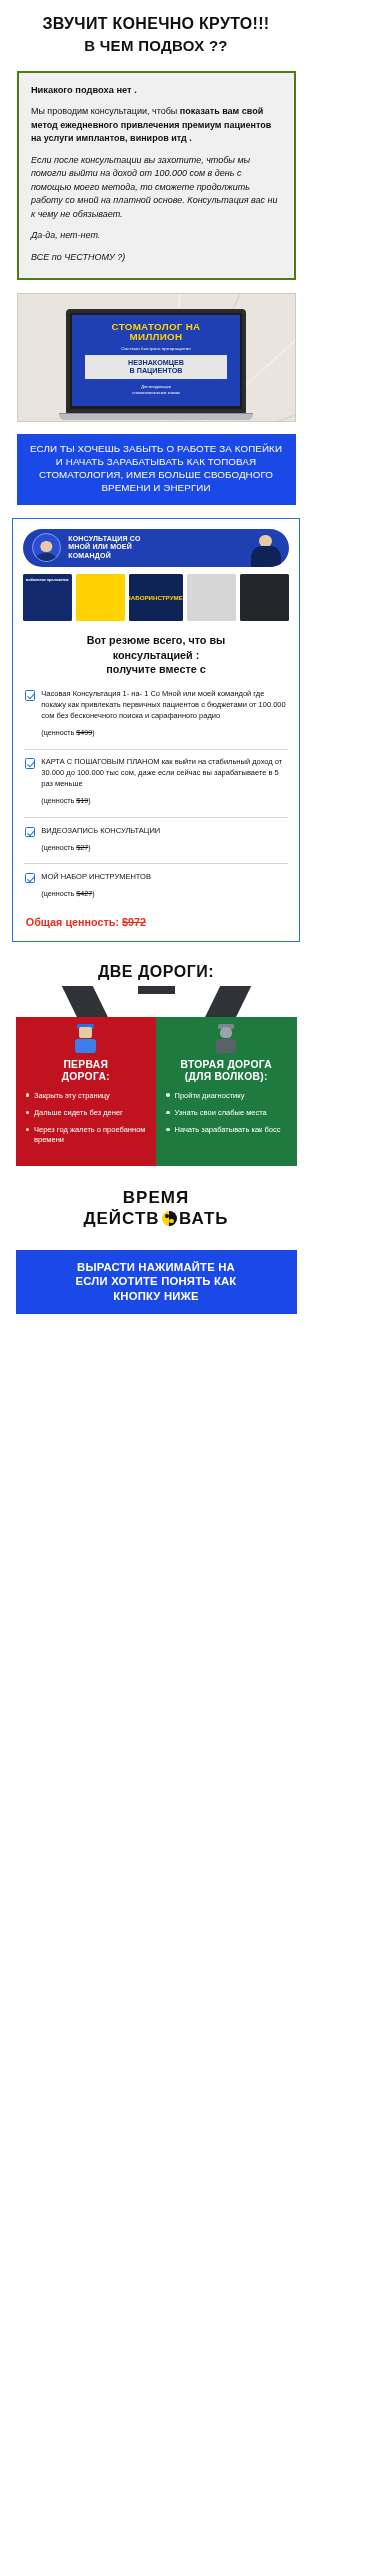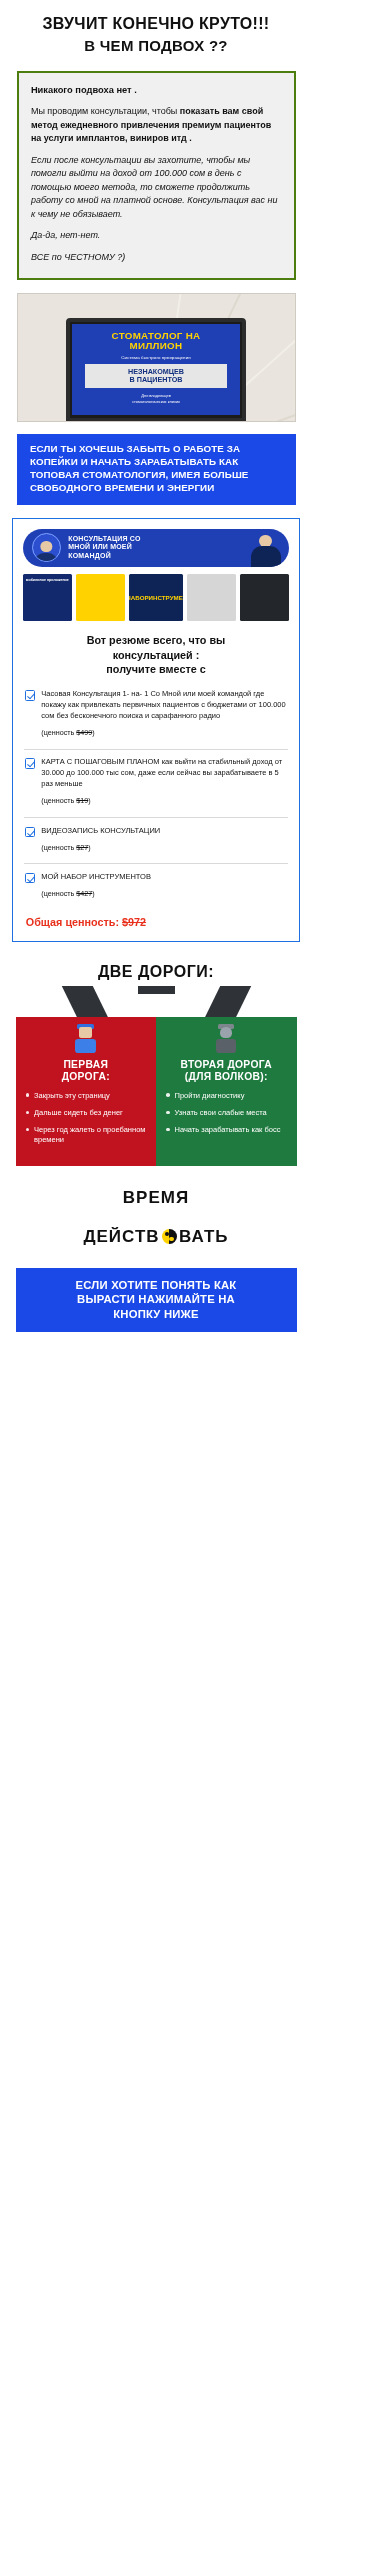--- a/index.html
+++ b/index.html
@@ -60,21 +60,21 @@
     width: 1.5px;
     height: 216px;
     background: #f2efe9;
     transform-origin: 50% 50%;
     opacity: .9;
   }
   .ray.b { background: #ddd7cd; }
   .laptop {
     position: absolute;
     left: 50%;
-    top: 24px;
+    top: 15px;
     transform: translateX(-50%);
     width: 180px;
   }
   .laptop-screen {
     background: #1b1b1b;
     border: 4.1px solid #2c2c2c;
     border-radius: 4.1px 4.1px 0 0;
     padding: 2.1px;
   }
   .slide {
@@ -134,24 +134,24 @@
     border-radius: 0 0 5.2px 5.2px;
     margin: 0 -7.2px;
     border-top: 1px solid #8d9097;
   }
 
   
   .blue-banner {
     margin: 11.3px 16.5px 0 16.5px;
     background: #1a49e8;
     color: #fff;
-    text-align: left;
+    text-align: center;
     padding: 9.3px 13.4px 10.3px 13.4px;
     font-size: 9.8px;
-    font-weight: bold;
+    font-weight: normal;
     line-height: 1.32;
     letter-spacing: 0.1px;
   }
 
   
   .offer-wrap { padding: 13.4px 12.4px 0 12.4px; border-radius: 24px; }
   .offer-card {
     border: 1px solid #1f6fe0;
     background: #ffffff;
     padding: 9.3px 9.3px 13.4px 9.3px;
@@ -389,21 +389,21 @@
   }
   .act .l1 {
     font-size: 17px;
     font-weight: bold;
     letter-spacing: 1px;
   }
   .act .l2 {
     font-size: 17px;
     font-weight: bold;
     letter-spacing: 1px;
-    margin-top: 19px;
+    margin-top: 1px;
     display: flex;
     justify-content: center;
     align-items: center;
     gap: 1px;
   }
   .act .yin {
     display: inline-block;
     width: 15.5px; height: 15.5px;
     border-radius: 50%;
     background: linear-gradient(90deg, #ffd200 50%, #111 50%);
@@ -629,19 +629,19 @@
   <div class="act">
     <div class="l1">ВРЕМЯ</div>
     <div class="l2">
       <span>ДЕЙСТВ</span>
       <span class="yin"></span>
       <span>ВАТЬ</span>
     </div>
   </div>
 
   <div class="cta">
+    <div>ВЫРАСТИ НАЖИМАЙТЕ НА</div>
     <div>ЕСЛИ ХОТИТЕ ПОНЯТЬ КАК</div>
-    <div>ВЫРАСТИ НАЖИМАЙТЕ НА</div>
     <div>КНОПКУ НИЖЕ</div>
   </div>
 
 </div>
 
 
 </body></html>

